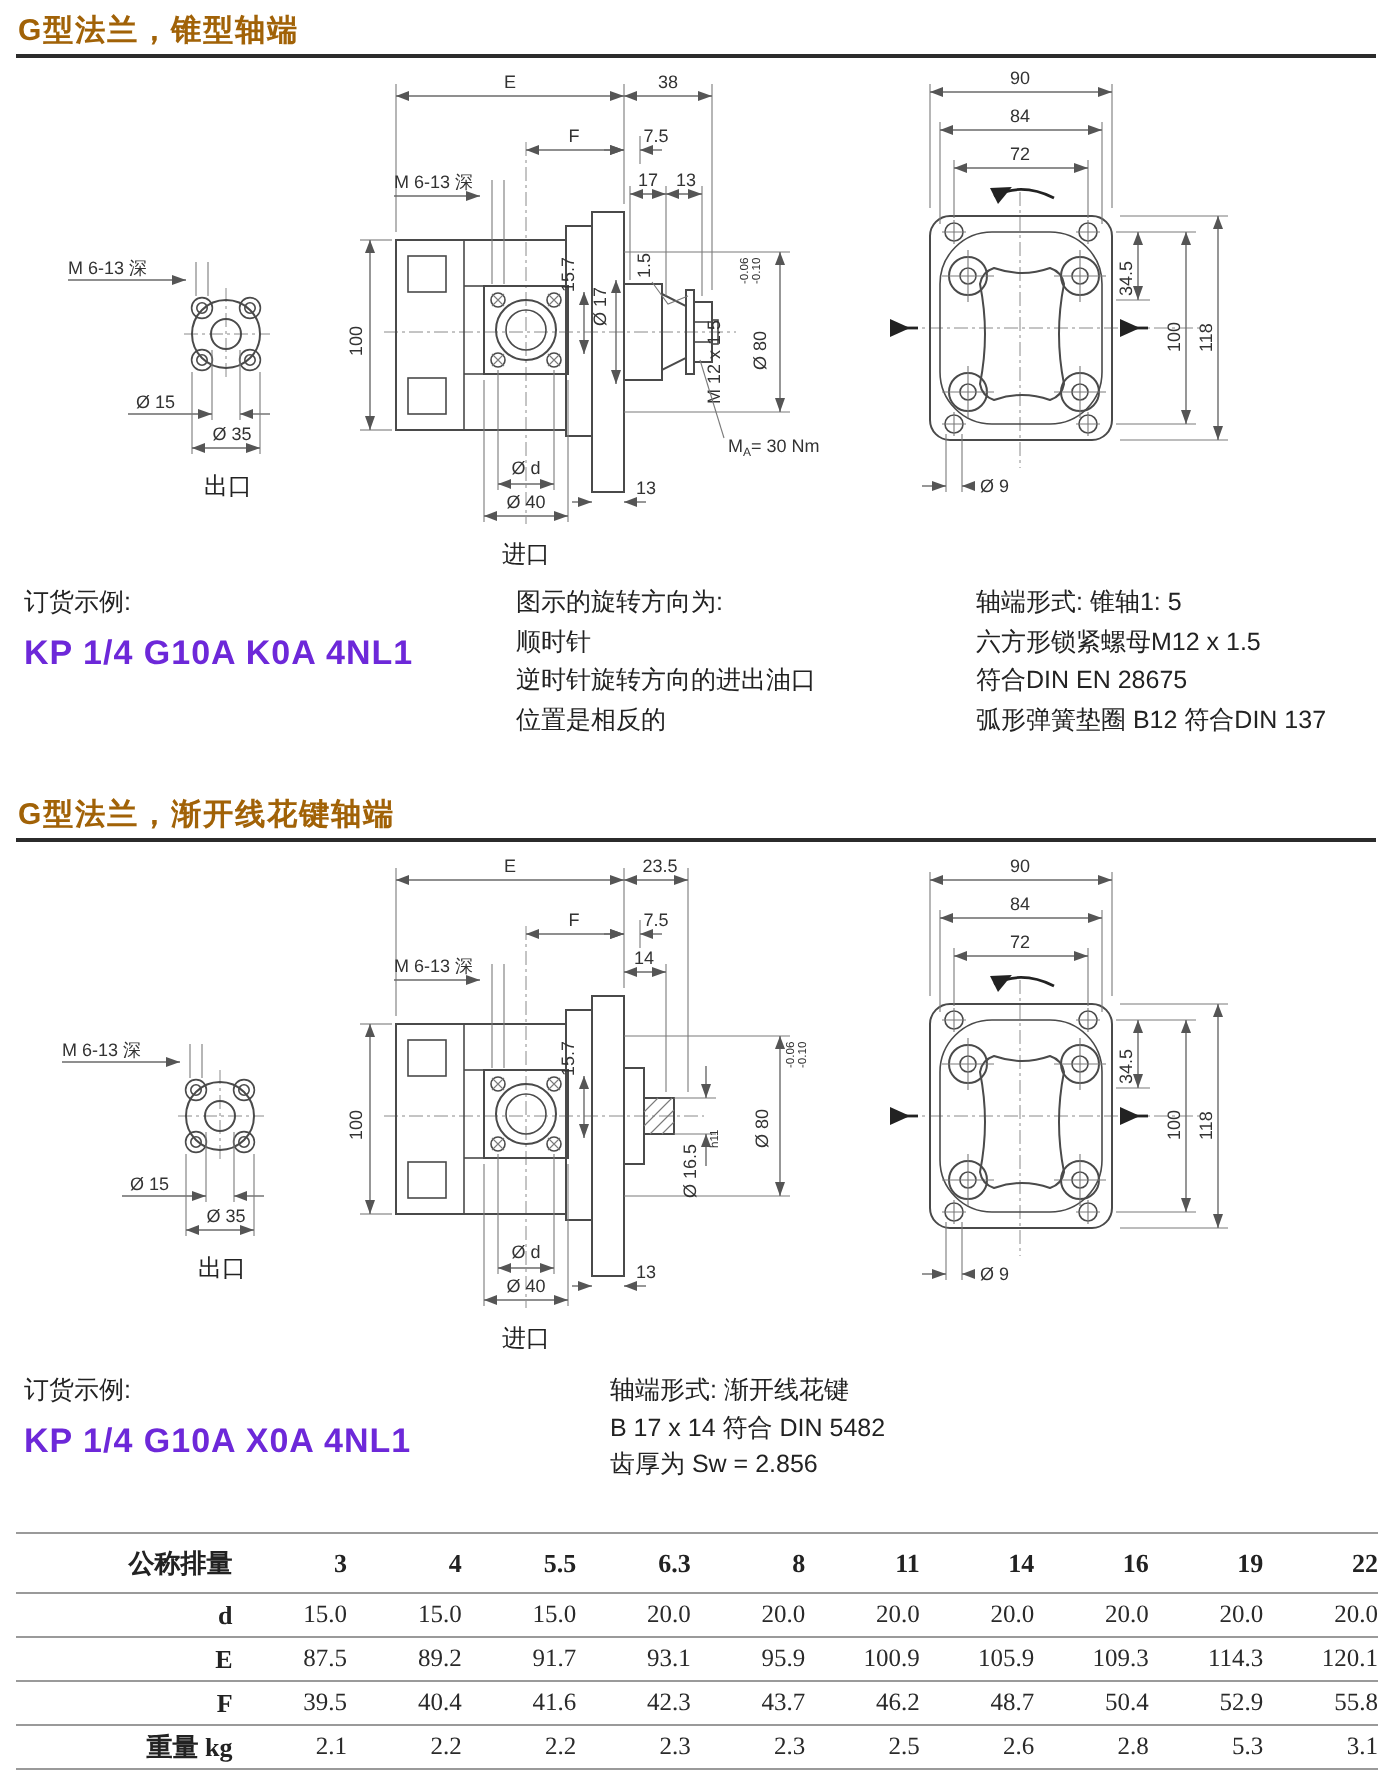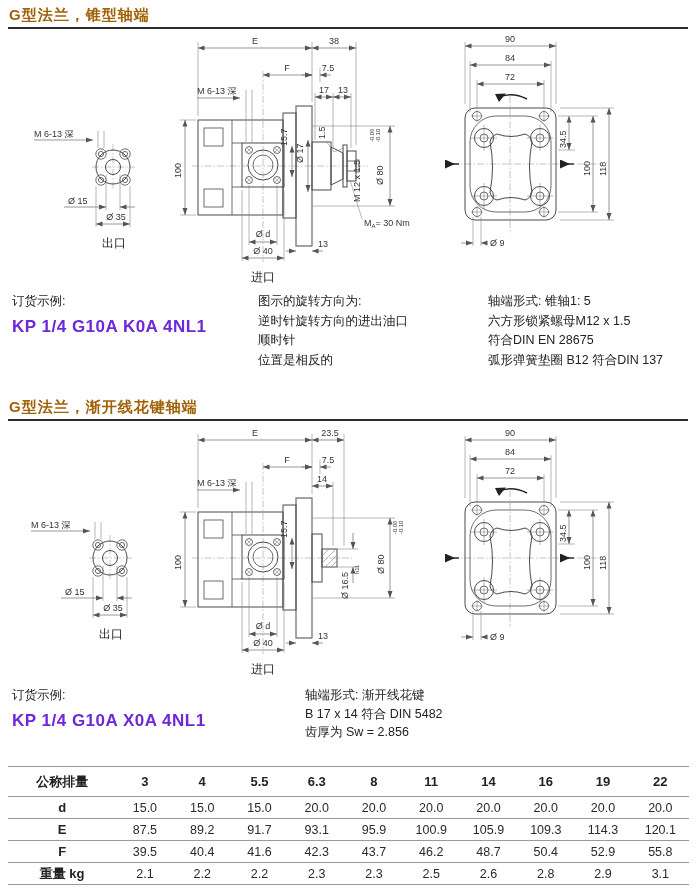--- a/index.html
+++ b/index.html
@@ -17,21 +17,21 @@
   .cap{font-size:12px;fill:#222;}
   .out{stroke:#4a4a4a;stroke-width:1;fill:none;}
   .out2{stroke:#4a4a4a;stroke-width:.8;fill:none;}
   .dim{stroke:#6a6a6a;stroke-width:.7;fill:none;}
   .thin{stroke:#7a7a7a;stroke-width:.55;fill:none;}
   .cl{stroke:#8a8a8a;stroke-width:.5;fill:none;stroke-dasharray:7 2 1.5 2;}
   .bold-arrow{stroke:#222;stroke-width:1.4;fill:none;}
   
   table.spec{position:absolute;left:8px;top:766px;width:681px;border-collapse:collapse;
              font-size:12.5px;color:#2a2a2a;table-layout:fixed;}
-  table.spec th,table.spec td{text-align:center;padding:0;font-weight:normal;}
+  table.spec th,table.spec td{text-align:right;padding:0;font-weight:normal;font-family:Liberation Serif, serif;}
   table.spec thead tr{height:30px;border-top:1px solid #9a9a9a;border-bottom:1px solid #9a9a9a;}
   table.spec tbody tr{height:22px;border-bottom:1px solid #9a9a9a;}
   table.spec .hd{font-weight:bold;font-size:13px;color:#222;}
   table.spec .rowlab{font-weight:bold;font-size:13px;color:#222;}
   col.c0{width:107px;} col.cn{width:56.6px;}
 </style>
 </head>
 <body>
 
 <div class="title" style="top:6px">G型法兰，锥型轴端</div>
@@ -235,22 +235,22 @@
     <text class="cap" x="263" y="251" text-anchor="middle">进口</text>
   </g>
 </svg>
 
 <div class="tcol" style="top:292px;left:12px">
   <div>订货示例:</div>
   <div class="ordcode">KP 1/4 G10A K0A 4NL1</div>
 </div>
 <div class="tcol" style="top:292px;left:258px">
   <div>图示的旋转方向为:</div>
+  <div>顺时针</div>
   <div>逆时针旋转方向的进出油口</div>
-  <div>顺时针</div>
   <div>位置是相反的</div>
 </div>
 <div class="tcol" style="top:292px;left:488px">
   <div>轴端形式: 锥轴1: 5</div>
   <div>六方形锁紧螺母M12 x 1.5</div>
   <div>符合DIN EN 28675</div>
   <div>弧形弹簧垫圈 B12 符合DIN 137</div>
 </div>
 
 <div class="title" style="top:398px">G型法兰，渐开线花键轴端</div>
@@ -426,17 +426,17 @@
     <tr>
       <td class="rowlab">重量 kg</td>
       <td>2.1</td>
       <td>2.2</td>
       <td>2.2</td>
       <td>2.3</td>
       <td>2.3</td>
       <td>2.5</td>
       <td>2.6</td>
       <td>2.8</td>
-      <td>2.9</td>
+      <td>5.3</td>
       <td>3.1</td>
     </tr>
   </tbody>
 </table>
 
 </body></html>

